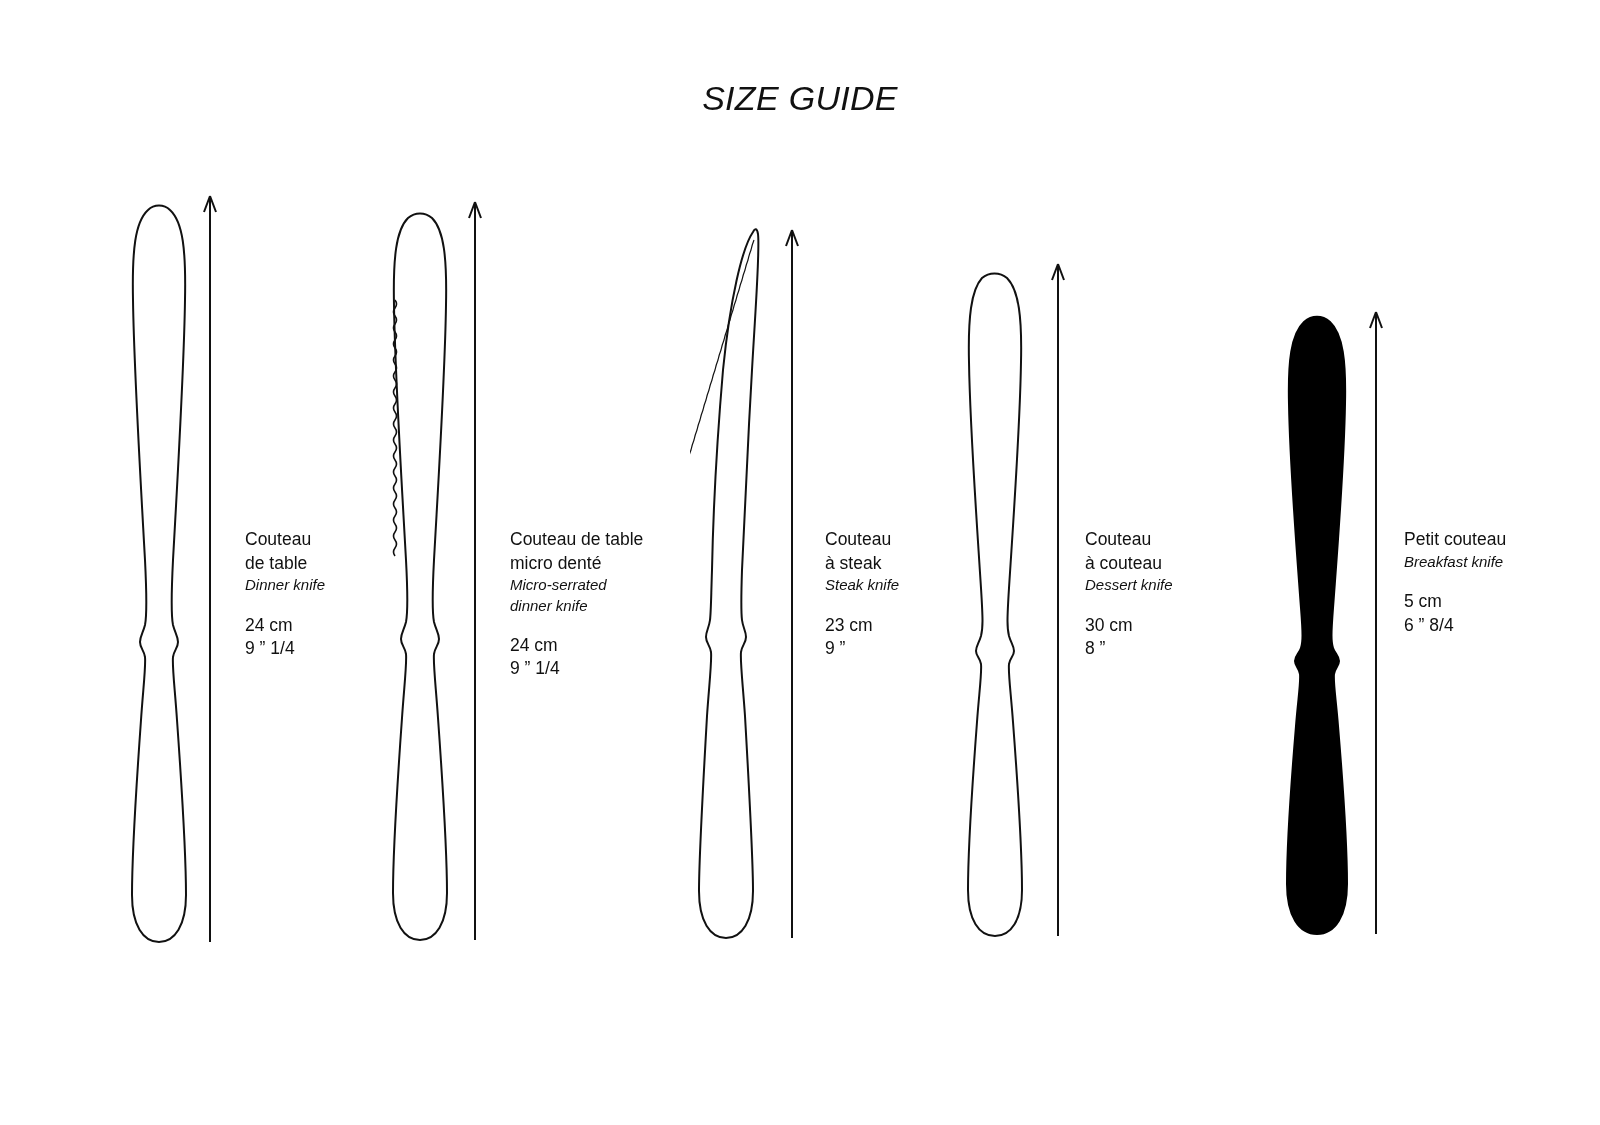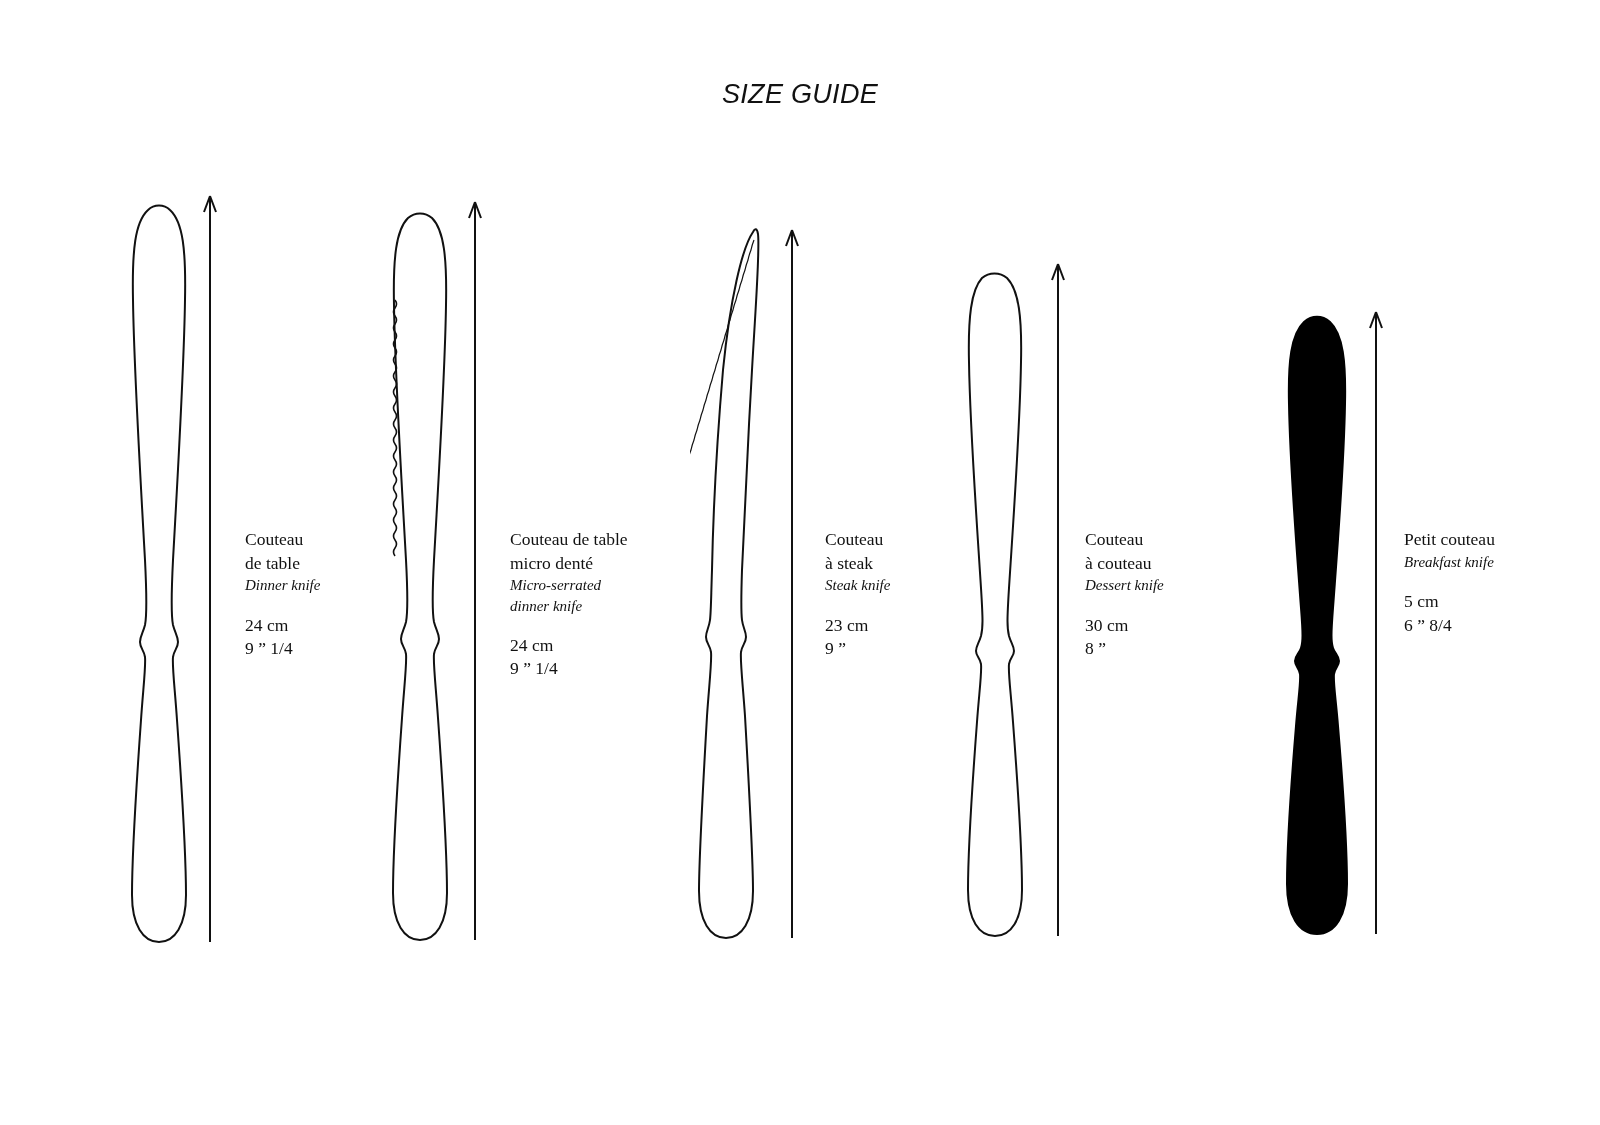--- a/index.html
+++ b/index.html
@@ -28,21 +28,21 @@
     text-align: center;
   }
   .title-fr {
     font-size: 31px;
     letter-spacing: 0.5px;
     font-weight: 400;
     margin: 0;
     line-height: 1.1;
   }
   .title-en {
-    font-size: 27px;
+    font-size: 34px;
     font-style: italic;
     font-weight: 400;
     margin: 8px 0 0 0;
     line-height: 1.1;
     letter-spacing: 0.3px;
   }
 
   .knife-group {
     position: absolute;
     top: 0;
@@ -51,21 +51,20 @@
   .knife-svg {
     position: absolute;
     top: 0;
     left: 0;
   }
   .label {
     position: absolute;
     font-size: 17.5px;
     line-height: 1.35;
     white-space: nowrap;
-    font-family: Liberation Serif, serif;
   }
   .label .name {
     font-style: normal;
   }
   .label .en {
     font-style: italic;
     font-size: 15px;
   }
   .label .dims {
     margin-top: 18px;

